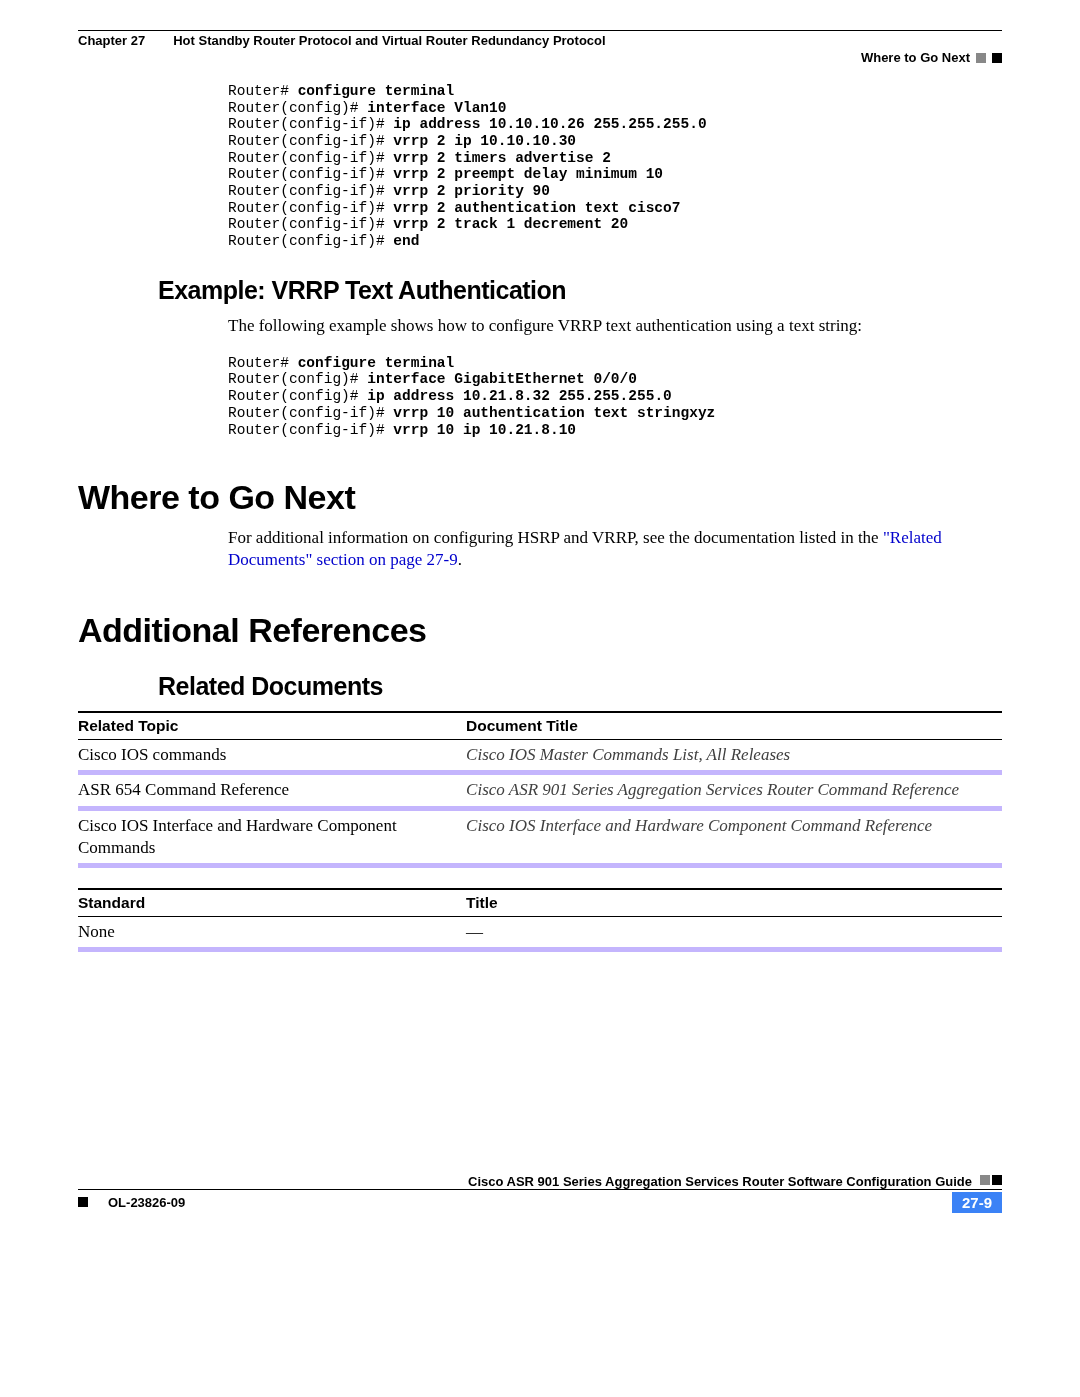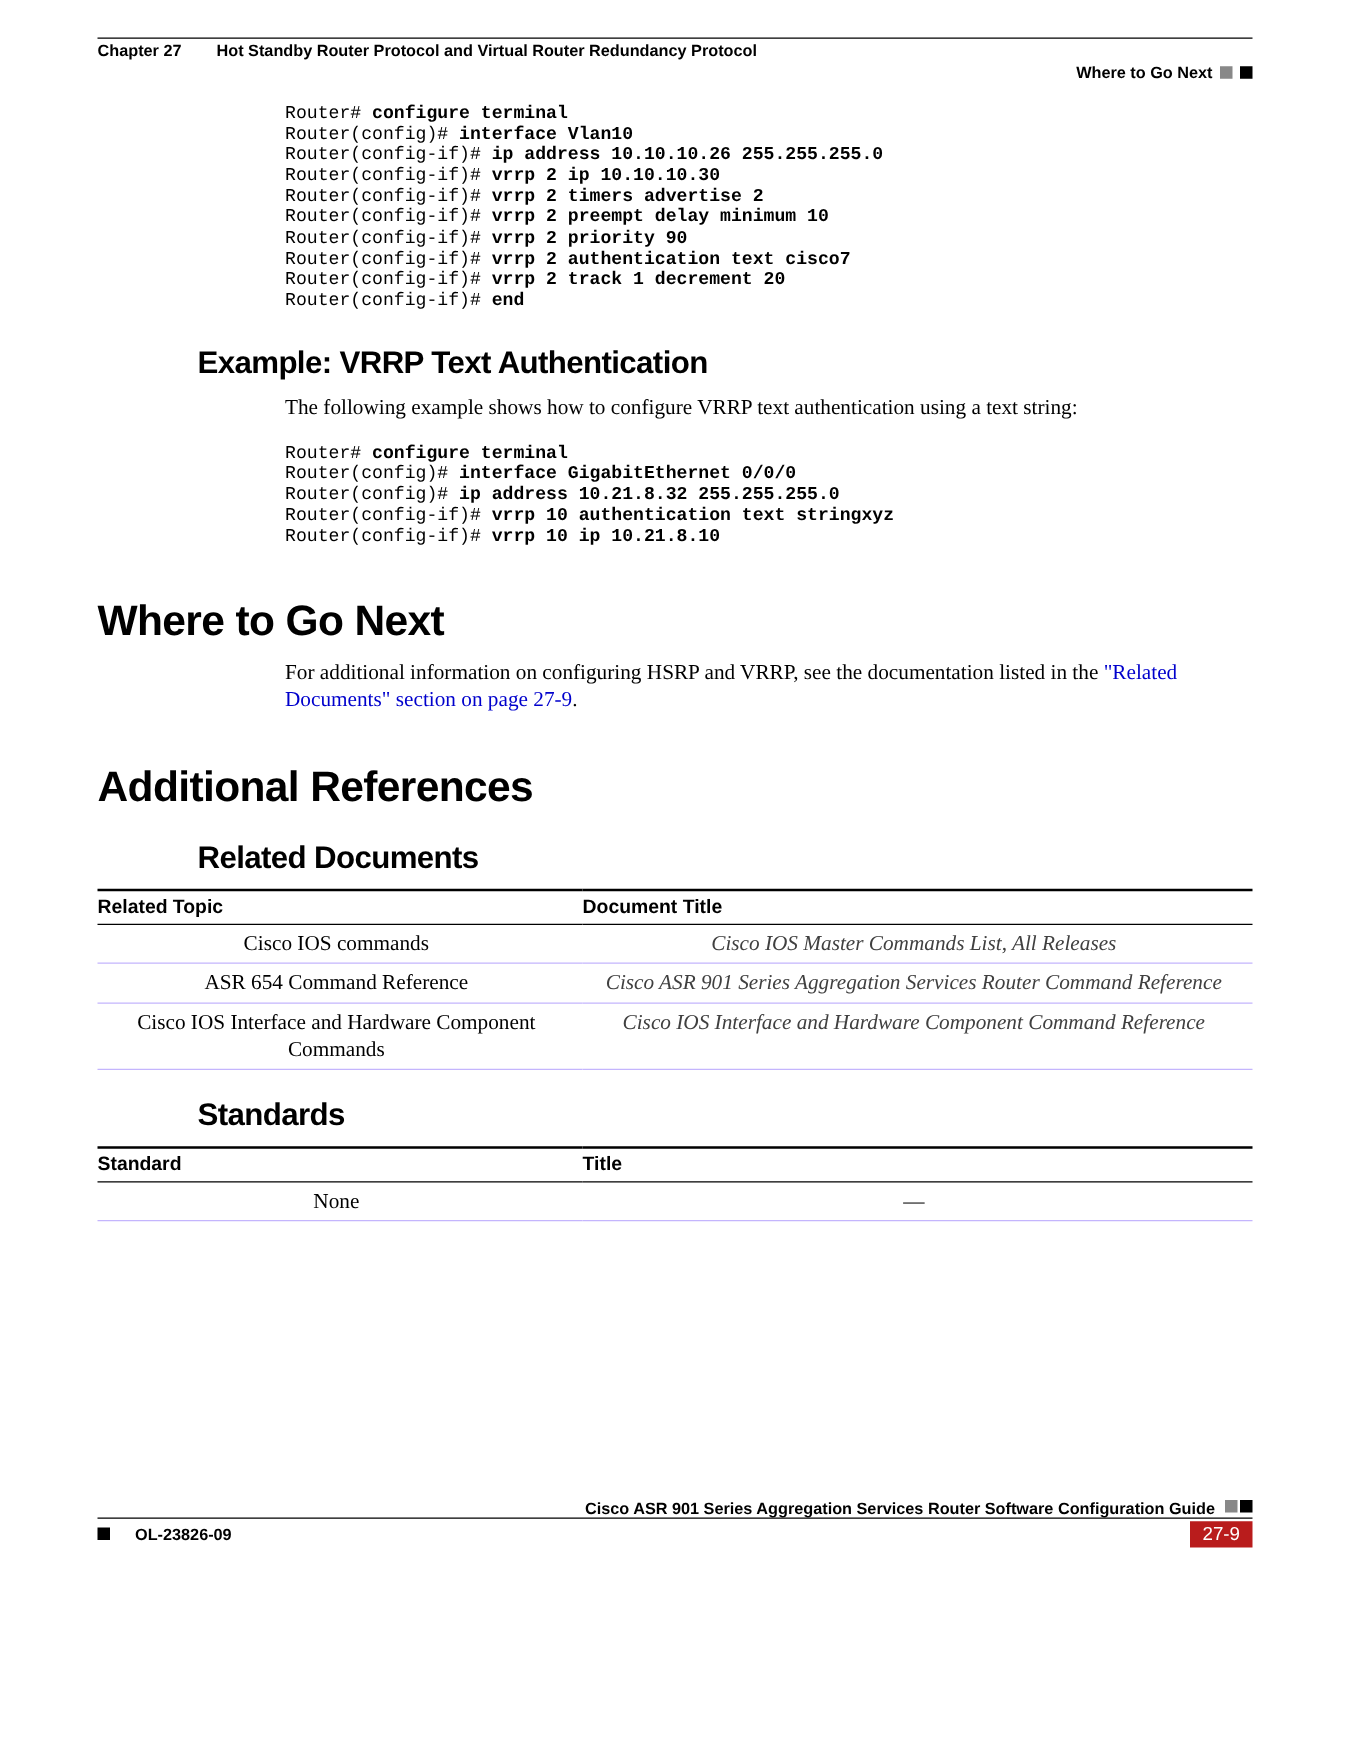--- a/index.html
+++ b/index.html
@@ -98,25 +98,24 @@
   table.doc-table th {
     font-family: Arial, Helvetica, sans-serif;
     font-weight: bold;
     text-align: left;
     border-top: 2px solid #000;
     border-bottom: 1px solid #000;
     padding: 4px 6px 4px 0;
     font-size: 15.5px;
   }
   table.doc-table td {
-    border-bottom: 1px solid #c4b5fd;
+    border-bottom: 5px solid #c4b5fd;
     padding: 4px 6px 4px 0;
     vertical-align: top;
     line-height: 1.3;
-    text-align: center;
   }
   table.doc-table td:first-child, table.doc-table th:first-child {
     width: 42%;
   }
   .footer {
     margin-top: 220px;
   }
   .footer-line-top {
     border-top: 1px solid #000;
     width: calc(100% - 0px);
@@ -144,24 +143,24 @@
   }
   .footer-left {
     display: flex;
     align-items: center;
     gap: 20px;
     font-family: Arial, Helvetica, sans-serif;
     font-size: 13px;
     font-weight: bold;
   }
   .page-num {
-    background: #b91c1c;
+    background: #3b82f6;
     color: #fff;
     font-family: Arial, Helvetica, sans-serif;
-    font-weight: normal;
+    font-weight: bold;
     padding: 2px 10px;
     font-size: 15px;
   }
   .footer-marks {
     display: flex;
     align-items: center;
     gap: 2px;
   }
   .chapter-tag { font-weight: bold; }
 </style>
@@ -230,21 +229,20 @@
         <td>ASR 654 Command Reference</td>
         <td><span class="link-italic">Cisco ASR 901 Series Aggregation Services Router Command Reference</span></td>
       </tr>
       <tr>
         <td>Cisco IOS Interface and Hardware Component Commands</td>
         <td><span class="link-italic">Cisco IOS Interface and Hardware Component Command Reference</span></td>
       </tr>
     </tbody>
       </table>
 
-    <h2>Standards</h2>
 
     <table class="doc-table">
       <tbody>
           <tr>
         <th>Standard</th>
         <th>Title</th>
       </tr>
       <tr>
         <td>None</td>
         <td>—</td>

